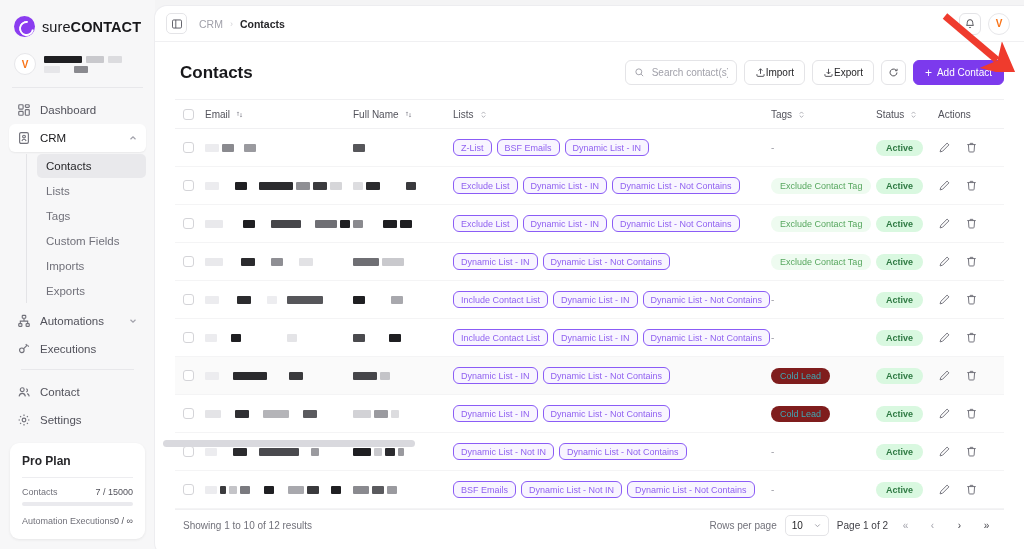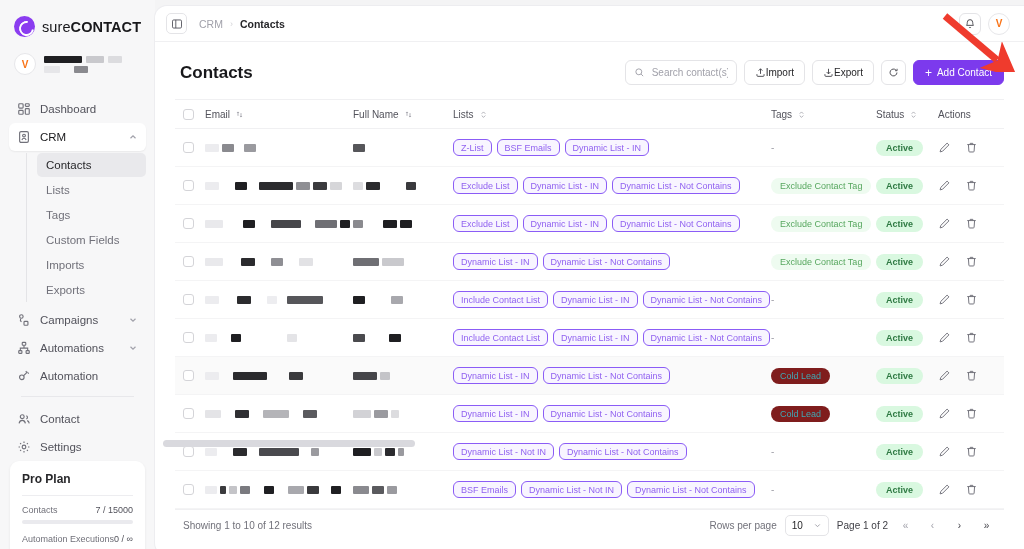--- a/index.html
+++ b/index.html
@@ -280,35 +280,20 @@
 
       <div class="subnav">
         <div class="sub-item selected">Contacts</div>
         <div class="sub-item">Lists</div>
         <div class="sub-item">Tags</div>
         <div class="sub-item">Custom Fields</div>
         <div class="sub-item">Imports</div>
         <div class="sub-item">Exports</div>
       </div>
 
-      <div class="nav-item">
-        <span class="nav-ico">
-          <svg viewBox="0 0 16 16" fill="none" stroke="currentColor" stroke-width="1.3">
-              <circle cx="5" cy="4" r="2"></circle>
-              <path d="M4.2 6.4c-.6 1.4-.3 2.8.9 3.7"></path>
-              <rect x="8" y="9.5" width="4.5" height="4.5" rx="1"></rect>
-            </svg>
-        </span>
-        <span>Campaigns</span>
-        <span class="chev">
-          <svg viewBox="0 0 12 12" fill="none" stroke="currentColor" stroke-width="1.4">
-              <path d="M3 4.5 6 7.5 9 4.5"></path>
-            </svg>
-        </span>
-      </div>
 
       <div class="nav-item">
         <span class="nav-ico">
           <svg viewBox="0 0 16 16" fill="none" stroke="currentColor" stroke-width="1.3">
               <rect x="6" y="1.6" width="4" height="3.2" rx=".8"></rect>
               <rect x="2" y="11" width="3.6" height="3.2" rx=".8"></rect>
               <rect x="10.4" y="11" width="3.6" height="3.2" rx=".8"></rect>
               <path d="M8 4.8v3.4M3.8 11V8.2h8.4V11"></path>
             </svg>
         </span>
@@ -320,21 +305,21 @@
         </span>
       </div>
 
       <div class="nav-item">
         <span class="nav-ico">
           <svg viewBox="0 0 16 16" fill="none" stroke="currentColor" stroke-width="1.3">
               <circle cx="5.5" cy="9.5" r="2.6"></circle>
               <path d="M7.6 7.6 12 3.2M10 2.6l1.2 1.2M12.4 4.2l1 1"></path>
             </svg>
         </span>
-        <span>Automation</span>
+        <span>Executions</span>
       </div>
 
       <div class="nav-sep"></div>
 
       <div class="nav-item">
         <span class="nav-ico">
           <svg viewBox="0 0 16 16" fill="none" stroke="currentColor" stroke-width="1.3">
               <circle cx="6" cy="5.4" r="2.2"></circle>
               <path d="M2.4 13c.4-2.2 1.9-3.4 3.6-3.4S9.2 10.8 9.6 13"></path>
               <path d="M10.6 4.2a2 2 0 0 1 0 3.8M11.6 9.9c1.3.4 2.1 1.5 2.4 3.1"></path>

